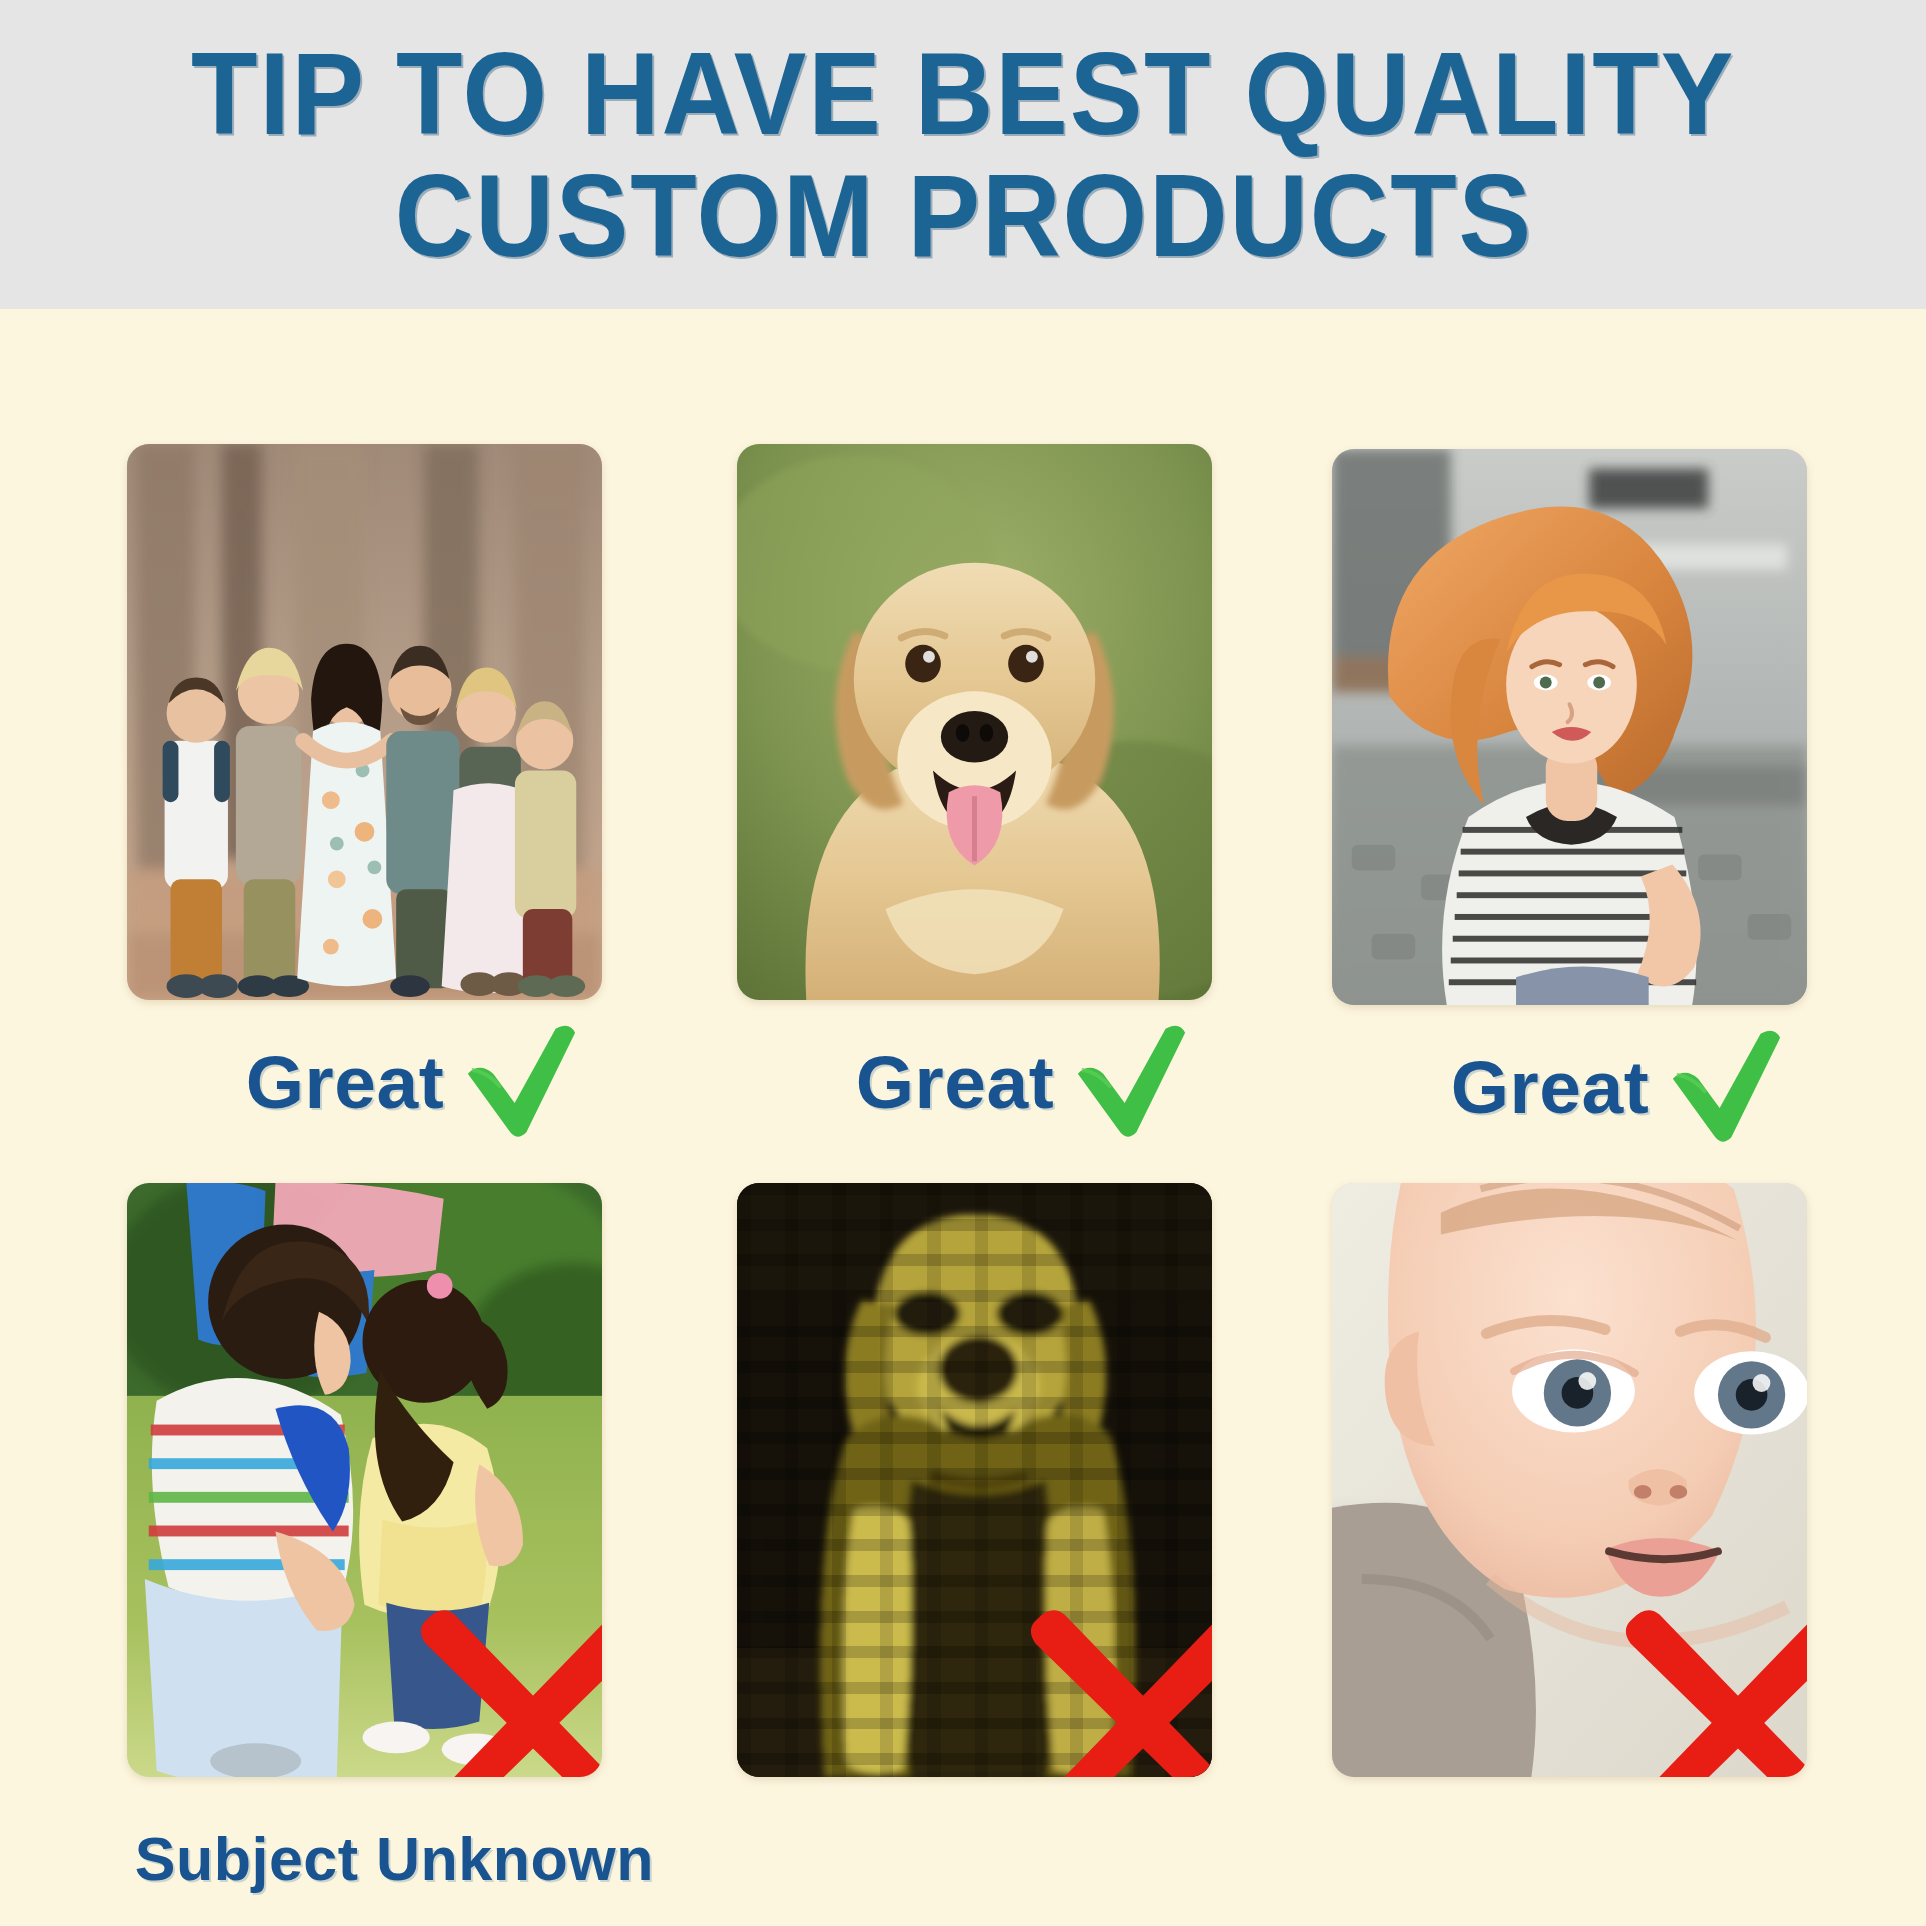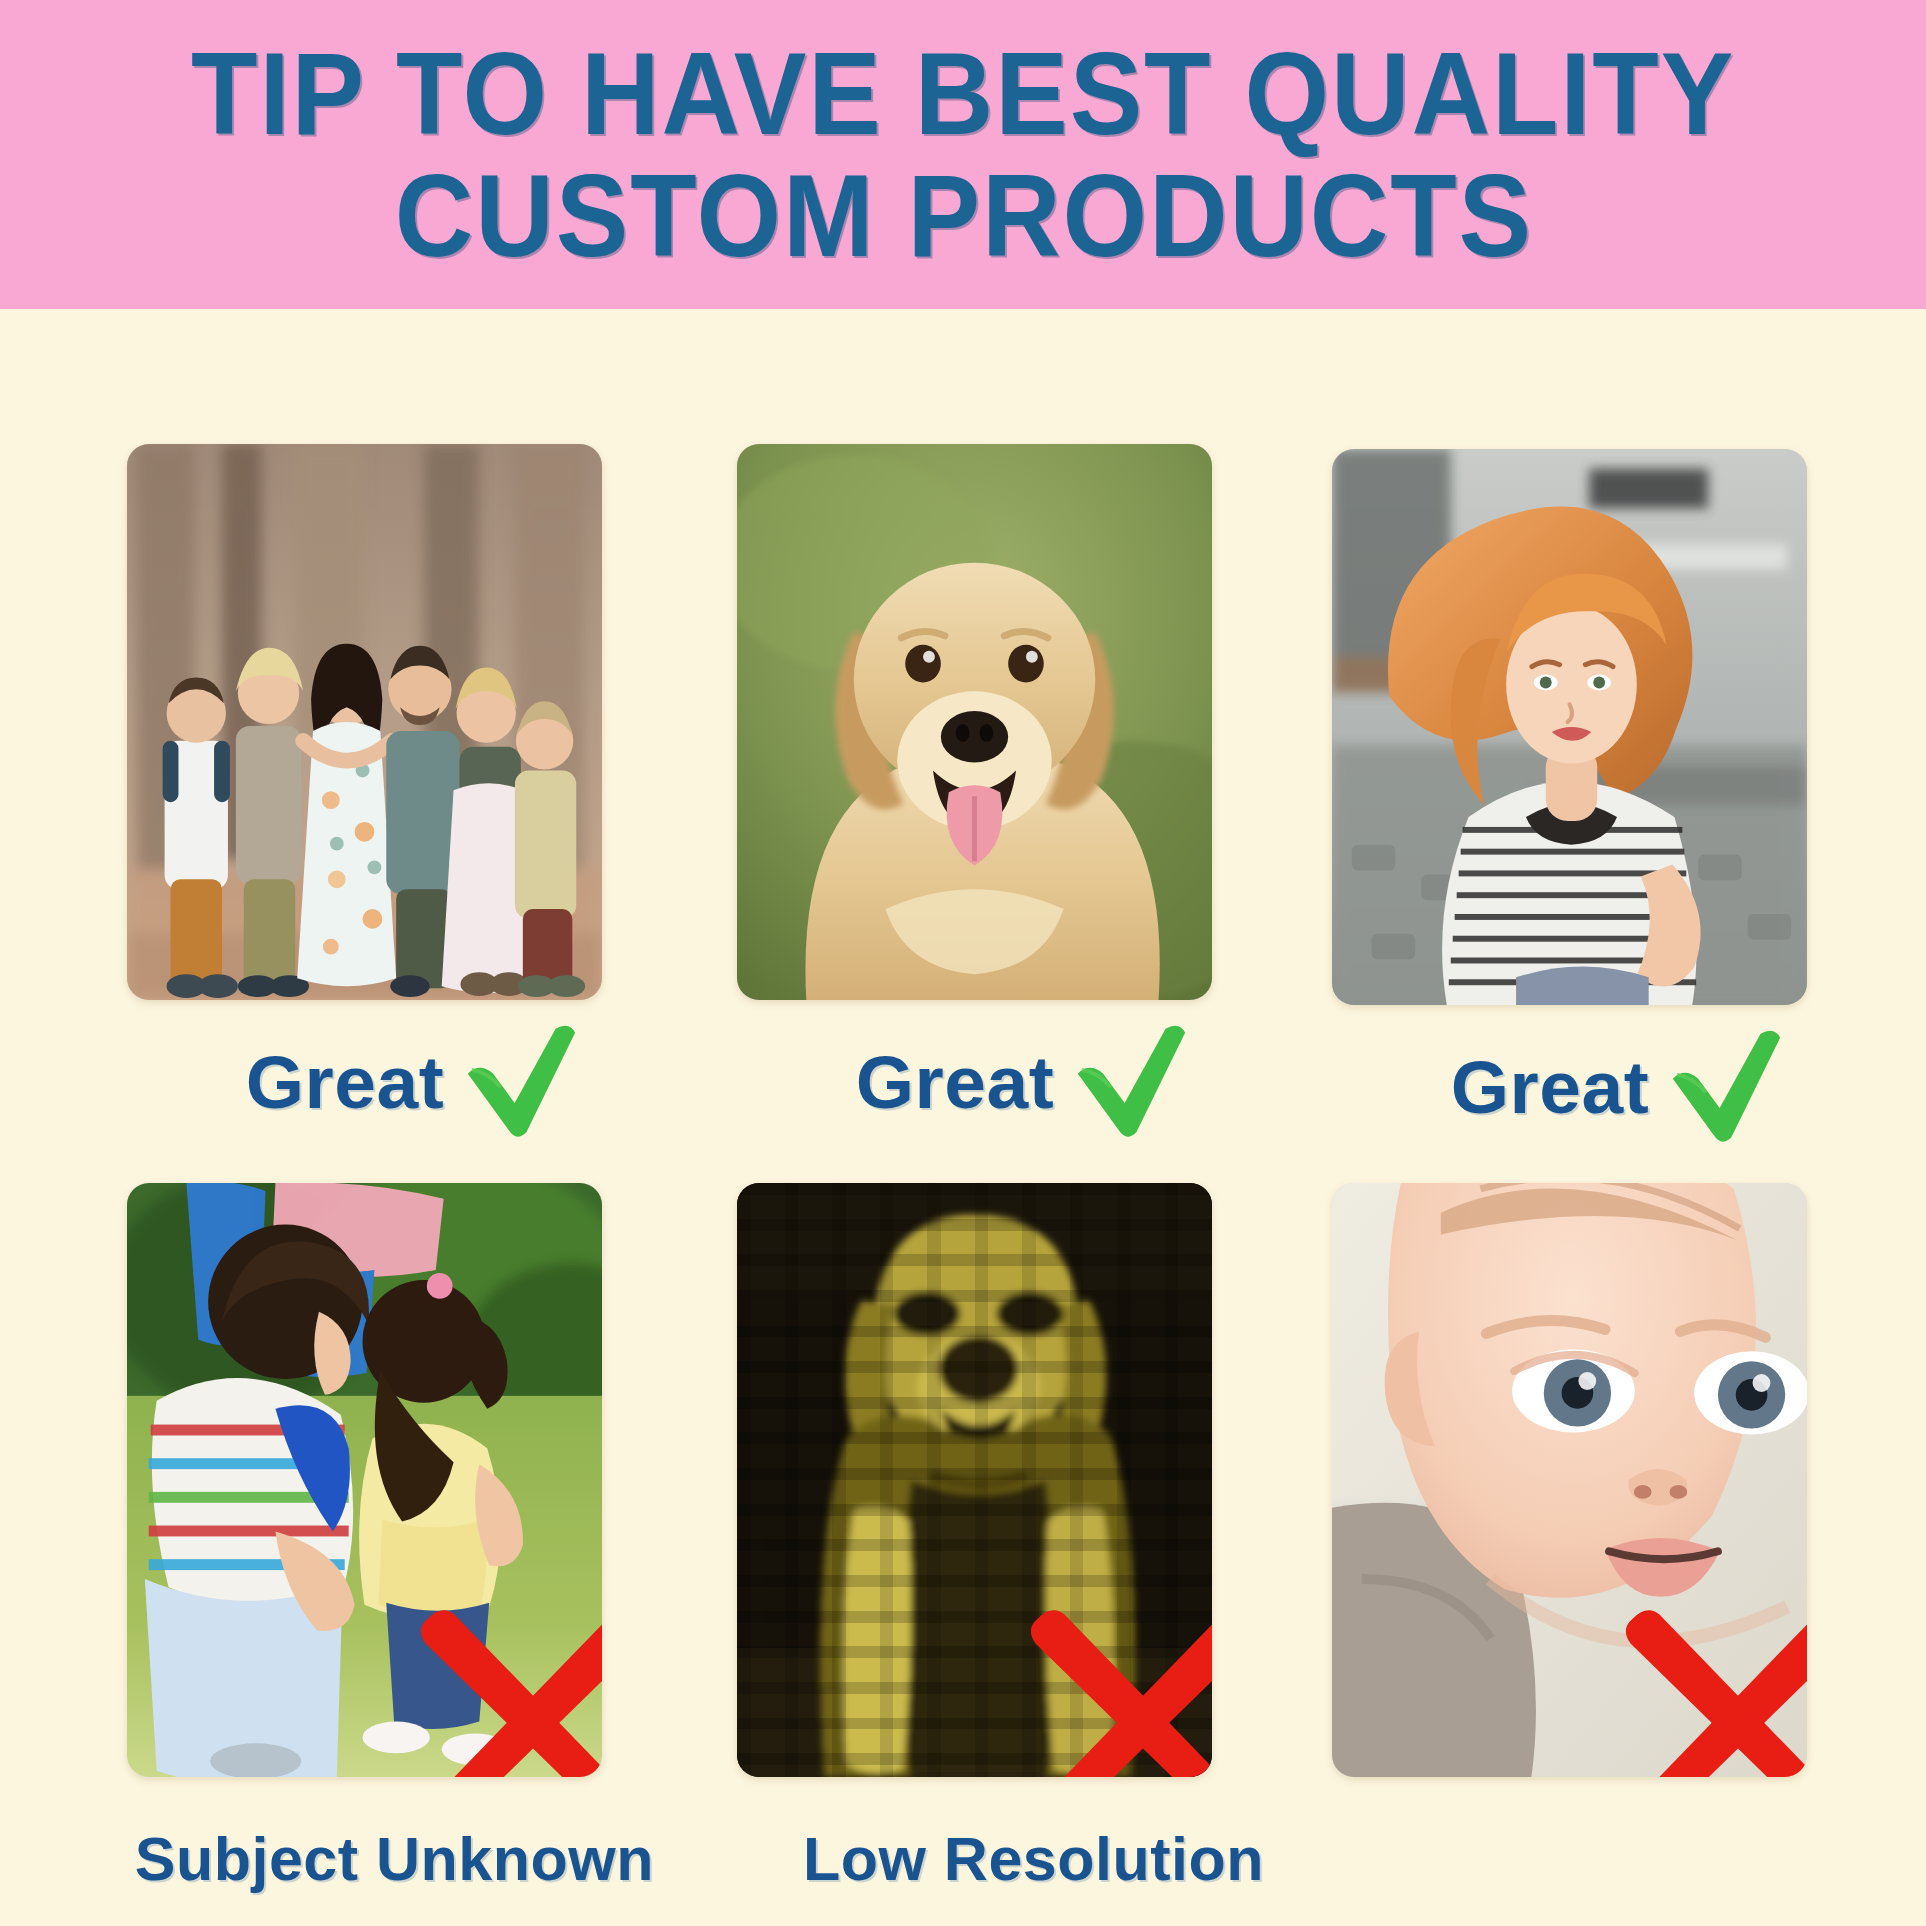--- a/index.html
+++ b/index.html
@@ -6,21 +6,21 @@
   body{
     width:1927px;height:1927px;
     background:#FDF6DF;
     font-family:"Liberation Sans", sans-serif;
     overflow:hidden;
     position:relative;
   }
   
   #banner{
     position:absolute;left:0;top:0;width:1927px;height:309px;
-    background:#f9a8d4;
+    background:#e5e5e5;
     display:flex;flex-direction:column;align-items:center;justify-content:center;
   }
   .banner-line{
     color:#1C6494;
     font-family:"Liberation Sans", sans-serif;
     font-weight:bold;
     font-size:117px;
     line-height:1.04;
     letter-spacing:2px;
     text-transform:uppercase;
@@ -491,23 +491,20 @@
             </g>
           </svg>
         </div>
         <span class="xmark">
           <svg viewBox="0 0 240 240">
             <path d="M18 20 q14 -14 26 -4 L222 200 q10 14 -6 22 q-14 6 -24 -6 L16 44 q-10 -14 2 -24z" fill="#E81D13"></path>
             <path d="M222 20 q-14 -14 -26 -4 L18 200 q-10 14 6 22 q14 6 24 -6 L224 44 q10 -14 -2 -24z" fill="#E81D13"></path>
           </svg>
         </span>
       </div>
-      <div class="caption below">
-        <span class="caption-text small">Low Resolution</span>
-      </div>
     </div>
   </div>
 
   <div class="cell" style="left:1332px;top:874px;">
     <div class="cellwrap">
       <div class="card r2">
         <div class="photo">
           <svg viewBox="0 0 480 600" preserveAspectRatio="none">
             <defs>
               <linearGradient id="babybg" x1="0" y1="0" x2="1" y2="1">

